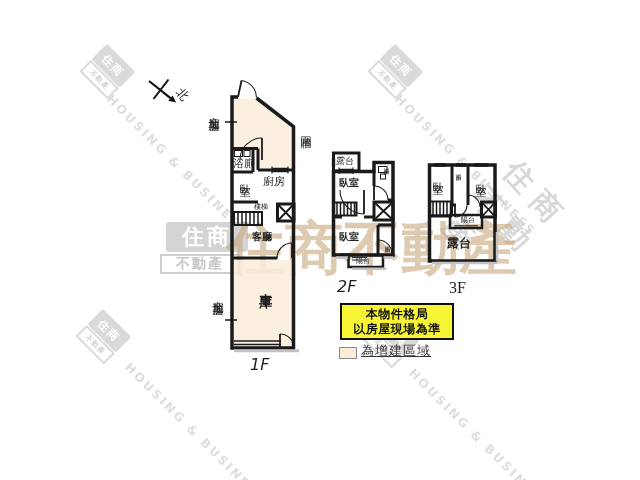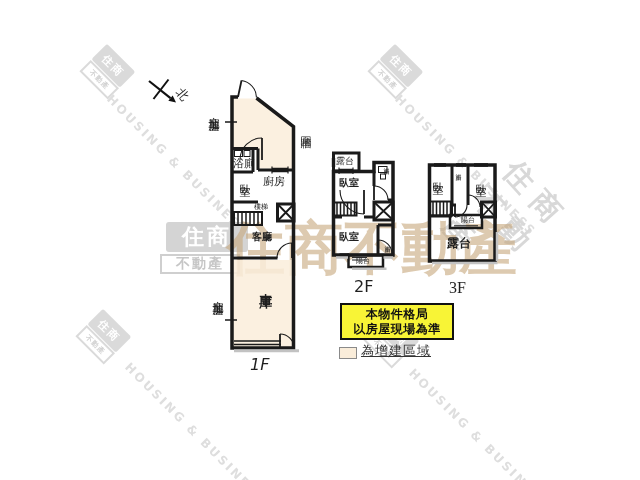--- a/index.html
+++ b/index.html
@@ -149,21 +149,21 @@
   <div class="lbl" style="left:252px;top:231px;font-size:10px;font-weight:700;">客廳</div>
   <div class="lbl vtext" style="left:258px;top:283px;font-size:13px;font-weight:600;">車庫</div>
   <div class="lbl" style="left:250px;top:356px;font-size:16px;font-style:italic;">1F</div>
 
   <div class="lbl" style="left:336px;top:157px;font-size:9px;">露台</div>
   <div class="lbl" style="left:339px;top:177px;font-size:10px;font-weight:600;">臥室</div>
   <div class="lbl vtext" style="left:383px;top:163px;font-size:6px;letter-spacing:0;">浴廁</div>
   <div class="lbl" style="left:339px;top:231px;font-size:10px;font-weight:600;">臥室</div>
   <div class="lbl vtext" style="left:384px;top:241px;font-size:6px;letter-spacing:0;">浴廁</div>
   <div class="lbl" style="left:356px;top:258px;font-size:7px;">陽台</div>
-  <div class="lbl" style="left:354px;top:278px;font-size:16px;">2F</div>
+  <div class="lbl" style="left:337px;top:278px;font-size:16px;font-style:italic;">2F</div>
 
   <div class="lbl vtext" style="left:431px;top:174px;font-size:11px;">臥室</div>
   <div class="lbl vtext" style="left:455px;top:169px;font-size:6px;letter-spacing:0;">浴廁</div>
   <div class="lbl vtext" style="left:474px;top:176px;font-size:11px;">臥室</div>
   <div class="lbl" style="left:461px;top:217px;font-size:7px;">陽台</div>
   <div class="lbl" style="left:447px;top:237px;font-size:12px;font-weight:600;">露台</div>
   <div class="lbl" style="left:449px;top:279px;font-size:16px;font-family:Liberation Serif, serif;">3F</div>
 
   <div class="legendbox">
     <div>本物件格局</div>

